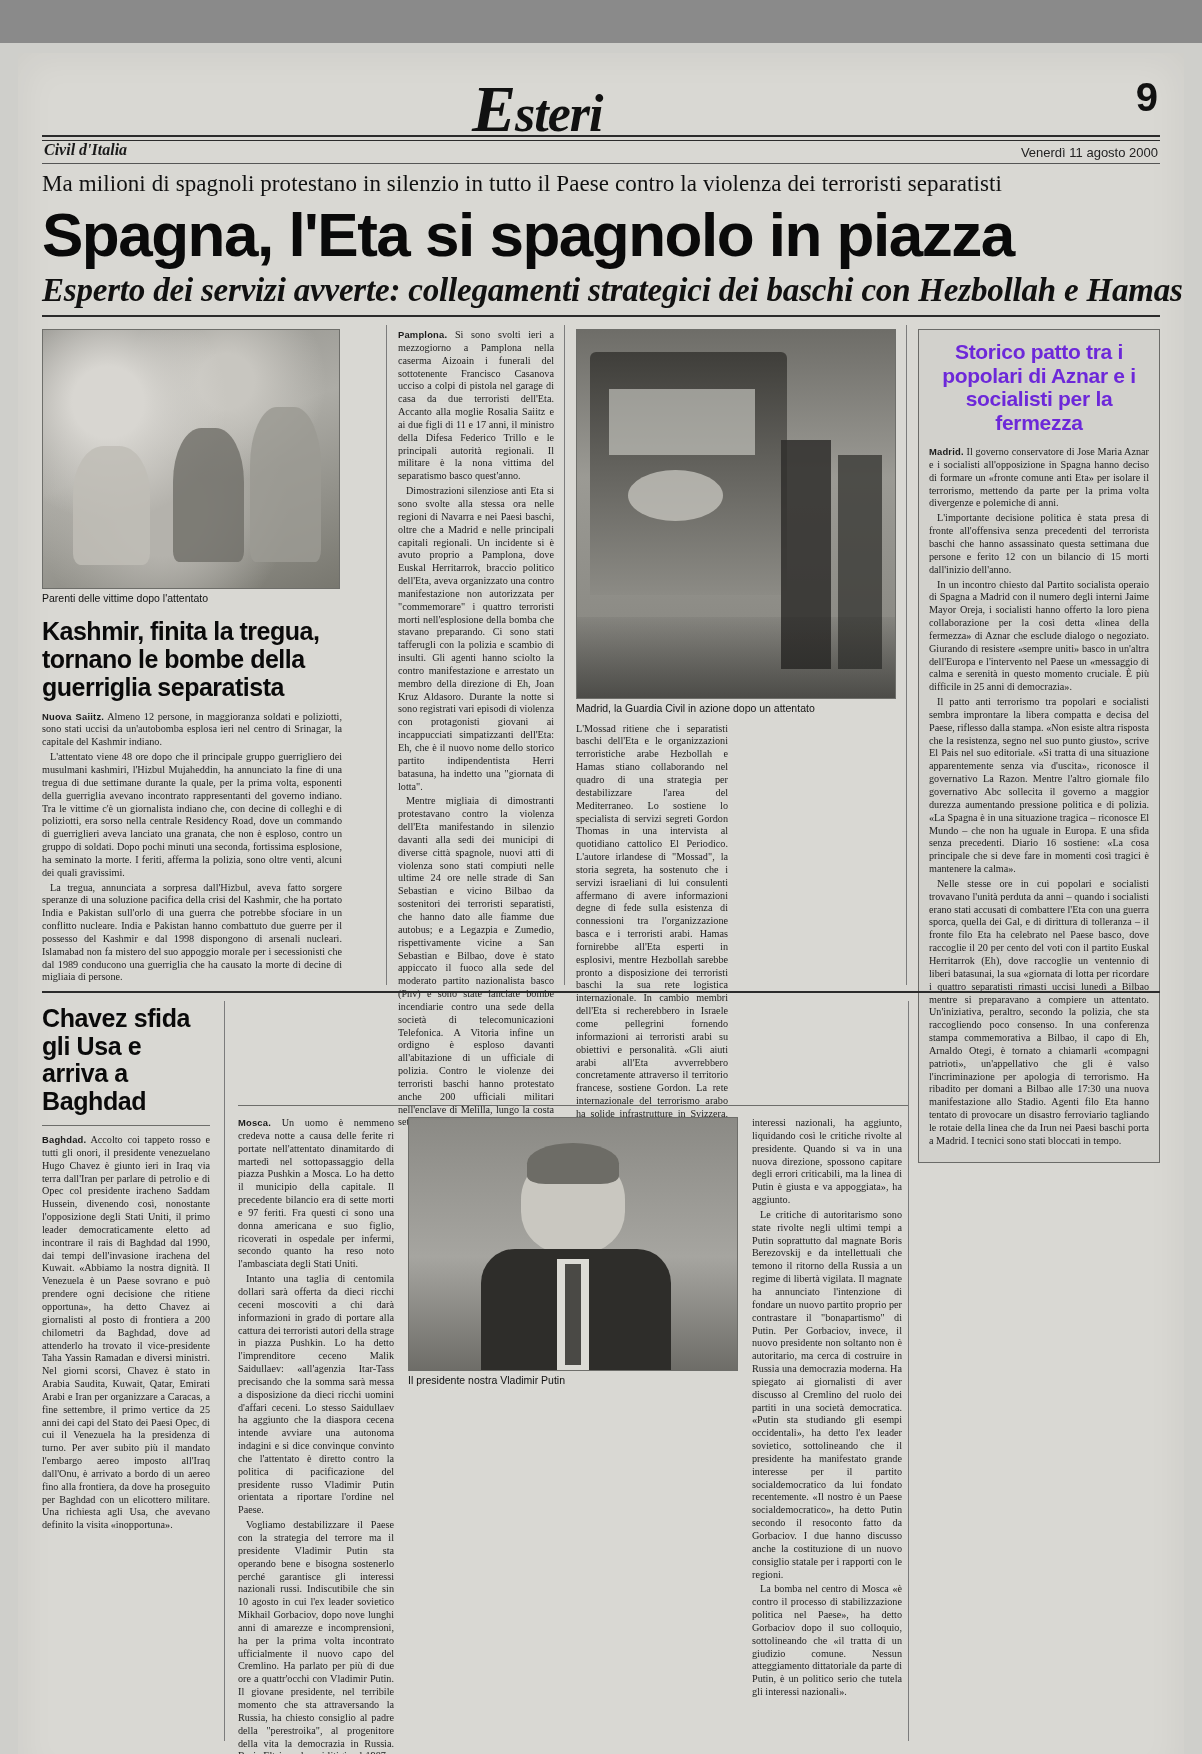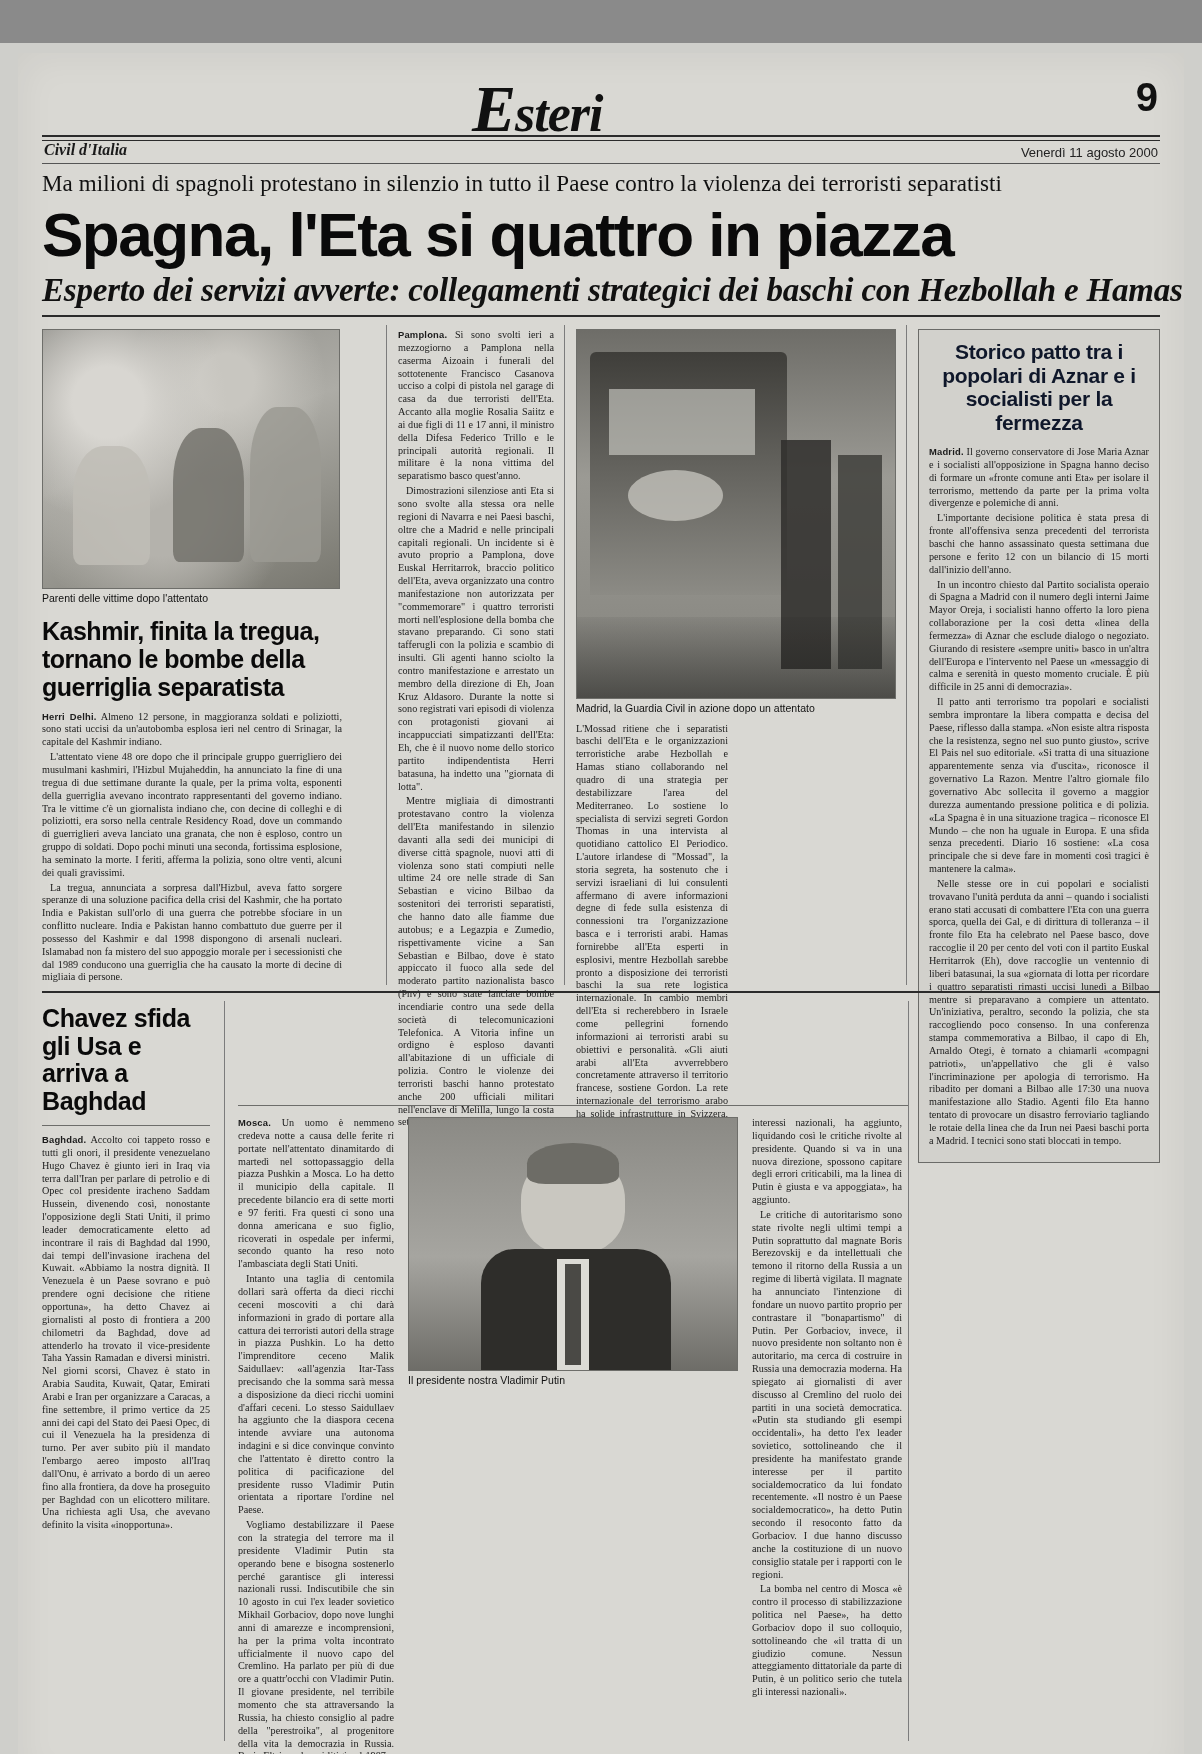--- a/index.html
+++ b/index.html
@@ -75,21 +75,21 @@
     color:#1b1b1b;text-align:justify;
   }
   .body p{margin:0 0 2px 0;text-indent:8px;}
   .body p.first{text-indent:0;}
   .loc{font-family:"Liberation Sans",sans-serif;font-weight:bold;font-size:9.4px;
        letter-spacing:0.2px;}
 
   
   .boxhead{
     font-family:"Liberation Sans",sans-serif;font-weight:bold;font-size:21px;
-    line-height:1.12;text-align:center;color:#0f172a;letter-spacing:-0.3px;
+    line-height:1.12;text-align:center;color:#6d28d9;letter-spacing:-0.3px;
   }
   .boxframe{border:1px solid #6b6b68;background:#d2d1cc;}
 
   
   .lower{position:absolute;left:24px;top:948px;width:1118px;height:770px;}
   .rule-lower{position:absolute;left:24px;top:938px;width:1118px;height:2px;background:#2b2b2b;}
   .chavez-head{
     font-family:"Liberation Sans",sans-serif;font-weight:bold;font-size:25px;
     line-height:1.1;color:#0a0a0a;letter-spacing:-0.4px;
   }
@@ -125,21 +125,21 @@
       <div class="pagenum">9</div>
       <div class="rule-top"></div>
       <div class="rule-top2"></div>
       <div class="brand">Civil d'Italia</div>
       <div class="dateline">Venerdì 11 agosto 2000</div>
       <div class="rule-under"></div>
     </div>
 
     <div class="headblock">
       <div class="kicker">Ma milioni di spagnoli protestano in silenzio in tutto il Paese contro la violenza dei terroristi separatisti</div>
-      <div class="bighead">Spagna, l'Eta si quattro in piazza</div>
+      <div class="bighead">Spagna, l'Eta si spagnolo in piazza</div>
       <div class="subhead">Esperto dei servizi avverte: collegamenti strategici dei baschi con Hezbollah e Hamas</div>
     </div>
     <div class="rule-head"></div>
 
     <div class="main">
 
       <div class="colrule" style="left:344px;"></div>
       <div class="colrule" style="left:522px;"></div>
       <div class="colrule" style="left:864px;"></div>
 
@@ -152,21 +152,21 @@
              linear-gradient(160deg,#8e8d88 0%,#adaca6 45%,#78776f 100%);"></div>
           <div style="position:absolute;left:10%;top:45%;width:26%;height:46%;background:#bfbdb6;border-radius:40% 40% 10% 10%;opacity:.85;"></div>
           <div style="position:absolute;left:44%;top:38%;width:24%;height:52%;background:#6f6e68;border-radius:40% 40% 8% 8%;opacity:.8;"></div>
           <div style="position:absolute;left:70%;top:30%;width:24%;height:60%;background:#9b9a93;border-radius:38% 38% 8% 8%;opacity:.85;"></div>
         </div>
         <div class="cap">Parenti delle vittime dopo l'attentato</div>
 
         <div class="subtitle2" style="margin-top:12px;">Kashmir, finita la tregua, tornano le bombe della guerriglia separatista</div>
 
         <div class="body" style="margin-top:10px;width:300px;">
-          <p class="first"><span class="loc">Herri Delhi.</span> <span>Almeno 12 persone, in maggioranza soldati e poliziotti, sono stati uccisi da un'autobomba esplosa ieri nel centro di Srinagar, la capitale del Kashmir indiano.</span></p>
+          <p class="first"><span class="loc">Nuova Saiitz.</span> <span>Almeno 12 persone, in maggioranza soldati e poliziotti, sono stati uccisi da un'autobomba esplosa ieri nel centro di Srinagar, la capitale del Kashmir indiano.</span></p>
           <p>L'attentato viene 48 ore dopo che il principale gruppo guerrigliero dei musulmani kashmiri, l'Hizbul Mujaheddin, ha annunciato la fine di una tregua di due settimane durante la quale, per la prima volta, esponenti della guerriglia avevano incontrato rappresentanti del governo indiano. Tra le vittime c'è un giornalista indiano che, con decine di colleghi e di poliziotti, era sorso nella centrale Residency Road, dove un commando di guerriglieri aveva lanciato una granata, che non è esploso, contro un gruppo di soldati. Dopo pochi minuti una seconda, fortissima esplosione, ha seminato la morte. I feriti, afferma la polizia, sono oltre venti, alcuni dei quali gravissimi.</p>
           <p>La tregua, annunciata a sorpresa dall'Hizbul, aveva fatto sorgere speranze di una soluzione pacifica della crisi del Kashmir, che ha portato India e Pakistan sull'orlo di una guerra che potrebbe sfociare in un conflitto nucleare. India e Pakistan hanno combattuto due guerre per il possesso del Kashmir e dal 1998 dispongono di arsenali nucleari. Islamabad non fa mistero del suo appoggio morale per i secessionisti che dal 1989 conducono una guerriglia che ha causato la morte di decine di migliaia di persone.</p>
         </div>
       </div>
 
       <div style="position:absolute;left:356px;top:4px;width:156px;">
         <div class="body">
           <p class="first"><span class="loc">Pamplona.</span> <span>Si sono svolti ieri a mezzogiorno a Pamplona nella caserma Aizoain i funerali del sottotenente Francisco Casanova ucciso a colpi di pistola nel garage di casa da due terroristi dell'Eta. Accanto alla moglie Rosalia Saiitz e ai due figli di 11 e 17 anni, il ministro della Difesa Federico Trillo e le principali autorità regionali. Il militare è la nona vittima del separatismo basco quest'anno.</span></p>
           <p>Dimostrazioni silenziose anti Eta si sono svolte alla stessa ora nelle regioni di Navarra e nei Paesi baschi, oltre che a Madrid e nelle principali capitali regionali. Un incidente si è avuto proprio a Pamplona, dove Euskal Herritarrok, braccio politico dell'Eta, aveva organizzato una contro manifestazione non autorizzata per "commemorare" i quattro terroristi morti nell'esplosione della bomba che stavano preparando. Ci sono stati tafferugli con la polizia e scambio di insulti. Gli agenti hanno sciolto la contro manifestazione e arrestato un membro della direzione di Eh, Joan Kruz Aldasoro. Durante la notte si sono registrati vari episodi di violenza con protagonisti giovani ai incappucciati simpatizzanti dell'Eta: Eh, che è il nuovo nome dello storico partito indipendentista Herri batasuna, ha indetto una "giornata di lotta".</p>
           <p>Mentre migliaia di dimostranti protestavano contro la violenza dell'Eta manifestando in silenzio davanti alla sedi dei municipi di diverse città spagnole, nuovi atti di violenza sono stati compiuti nelle ultime 24 ore nelle strade di San Sebastian e vicino Bilbao da sostenitori dei terroristi separatisti, che hanno dato alle fiamme due autobus; e a Legazpia e Zumedio, rispettivamente vicine a San Sebastian e Bilbao, dove è stato appiccato il fuoco alla sede del moderato partito nazionalista basco (Pnv) e sono state lanciate bombe incendiarie contro una sede della società di telecomunicazioni Telefonica. A Vitoria infine un ordigno è esploso davanti all'abitazione di un ufficiale di polizia. Contro le violenze dei terroristi baschi hanno protestato anche 200 ufficiali militari nell'enclave di Melilla, lungo la costa settentrionale del Marocco.</p>

